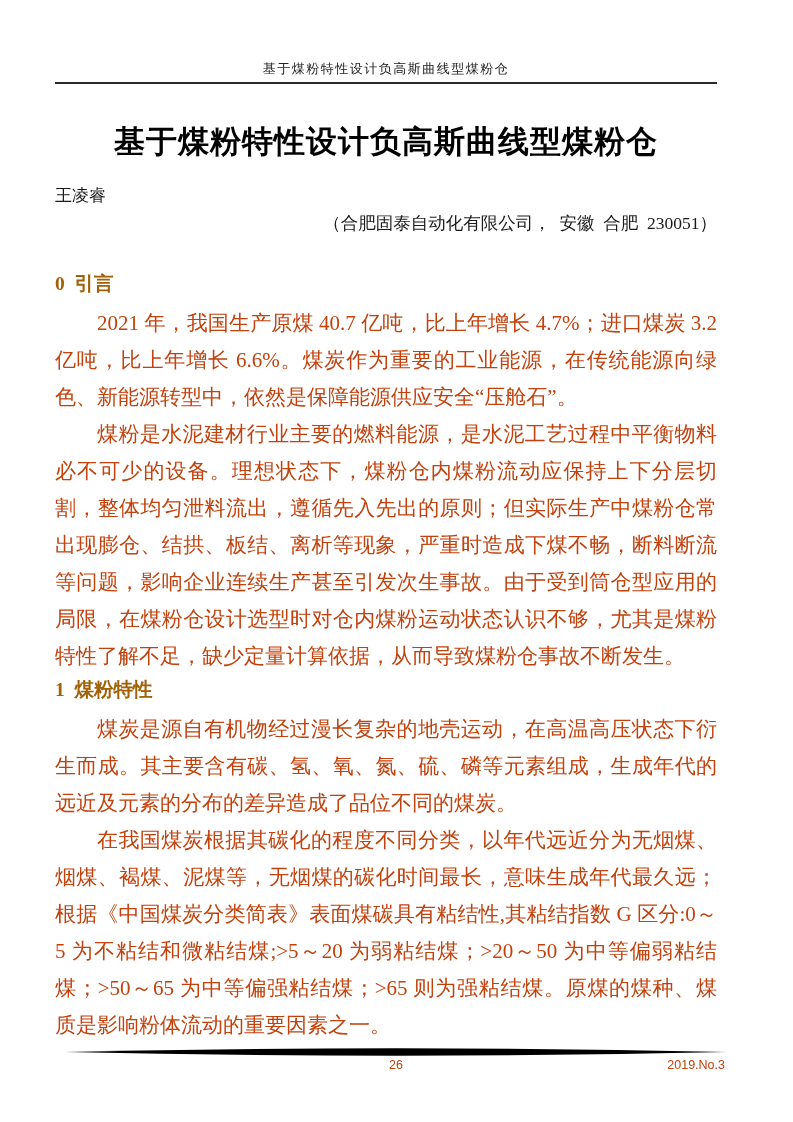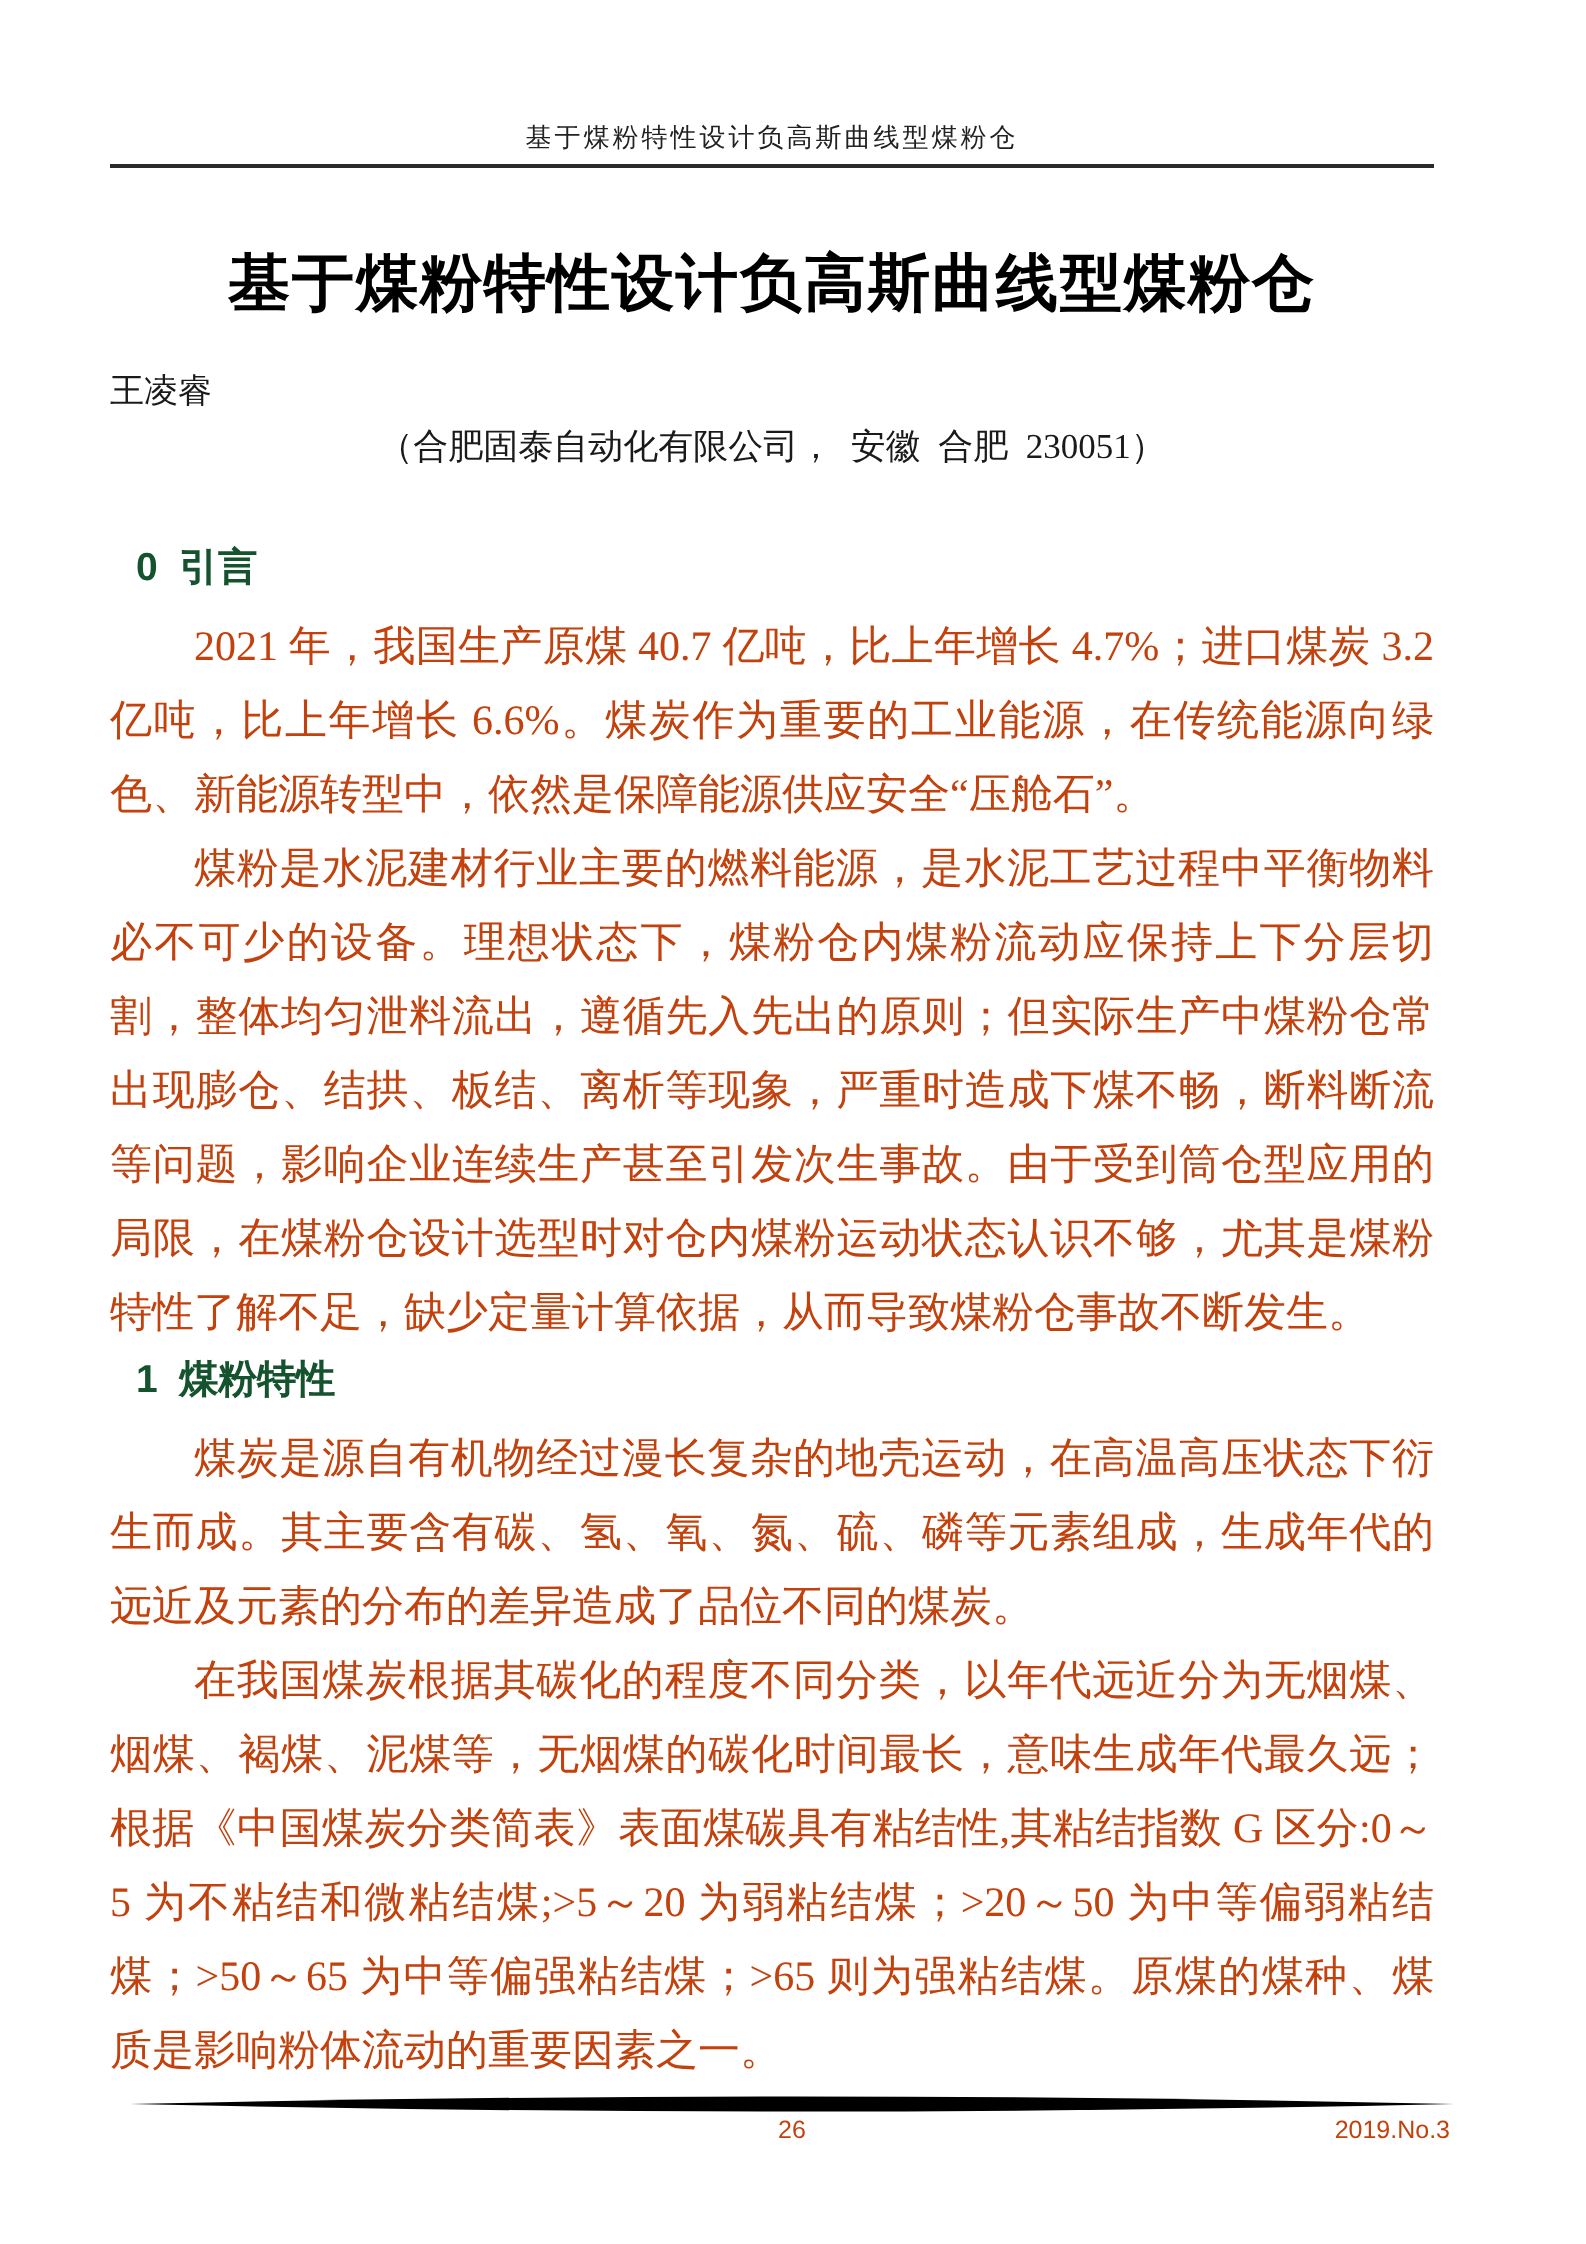--- a/index.html
+++ b/index.html
@@ -47,32 +47,32 @@
   }
   .author {
     margin-top: 22px;
     text-align: left;
     font-size: 17px;
     line-height: 24px;
     color: #1a1a1a;
   }
   .affiliation {
     margin-top: 2px;
-    text-align: center;
+    text-align: right;
     font-size: 17.5px;
     line-height: 26px;
     white-space: pre;
     color: #1a1a1a;
   }
   .sec-heading {
-    font-family: Liberation Sans, sans-serif;
+    font-family: Liberation Serif, serif;
     font-weight: bold;
-    color: #14532d;
+    color: #a16207;
     white-space: pre;
-    margin: 13px;
+    margin: 0;
   }
   .h-l1 { font-size: 19.5px; line-height: 24px; }
   .h-l2 { font-size: 18.5px; line-height: 24px; }
   .m-sec0 { margin-top: 36px; margin-bottom: 9px; }
   .m-sec1 { margin-top: 3px;  margin-bottom: 9px; }
   .m-sec2 { margin-top: 3px;  margin-bottom: 7px; }
   .body-par {
     margin: 0;
     font-size: 21px;
     line-height: 37px;

